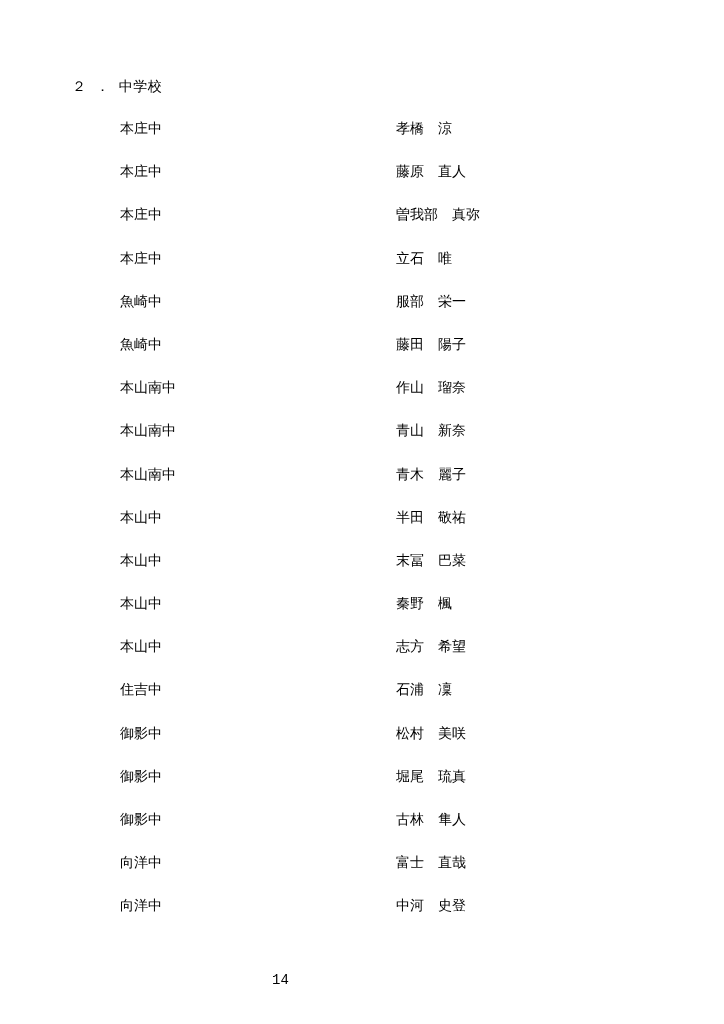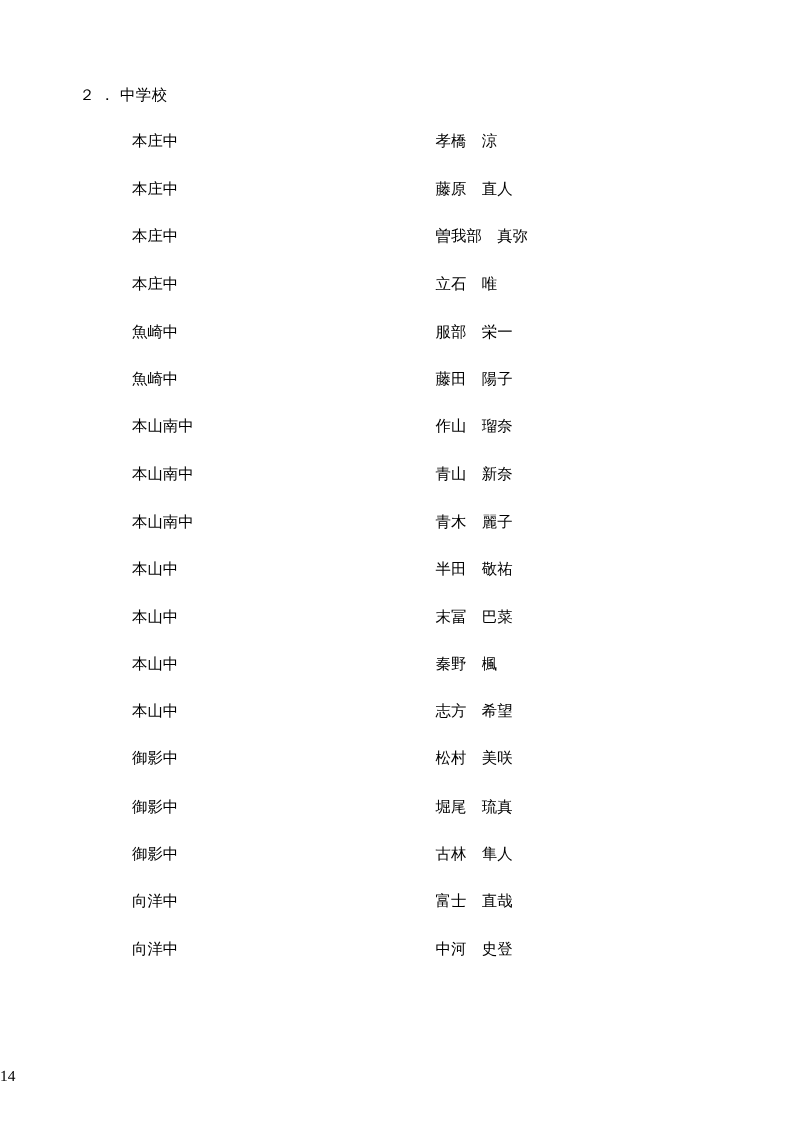--- a/index.html
+++ b/index.html
@@ -13,20 +13,21 @@
     font-family: "Liberation Serif", "DejaVu Serif", serif;
     color: #000000;
     position: relative;
     overflow: hidden;
   }
   .page {
     width: 577px;
     height: 1024px;
     position: relative;
     box-sizing: border-box;
+    font-family: Liberation Mono, monospace;
   }
   .section-heading {
     position: absolute;
     left: 72px;
     top: 78px;
     font-size: 14px;
     letter-spacing: 0.5px;
     white-space: pre;
   }
   .entry-list {
@@ -52,21 +53,21 @@
     left: 396px;
     top: 0;
     font-size: 14px;
     white-space: pre;
   }
   .page-number {
     position: absolute;
     left: 0;
     right: 16px;
     top: 972px;
-    text-align: left;
+    text-align: center;
     font-size: 14px;
   }
 </style>
 </head>
 <body>
 
 <div class="page">
 
   <div class="section-heading">２ ． 中学校</div>
 
@@ -117,20 +118,24 @@
       </div>
       <div class="entry-row">
         <span class="entry-school">本山中</span>
         <span class="entry-name">秦野　楓</span>
       </div>
       <div class="entry-row">
         <span class="entry-school">本山中</span>
         <span class="entry-name">志方　希望</span>
       </div>
       <div class="entry-row">
+        <span class="entry-school">住吉中</span>
+        <span class="entry-name">石浦　凜</span>
+      </div>
+      <div class="entry-row">
         <span class="entry-school">御影中</span>
         <span class="entry-name">松村　美咲</span>
       </div>
       <div class="entry-row">
         <span class="entry-school">御影中</span>
         <span class="entry-name">堀尾　琉真</span>
       </div>
       <div class="entry-row">
         <span class="entry-school">御影中</span>
         <span class="entry-name">古林　隼人</span>

